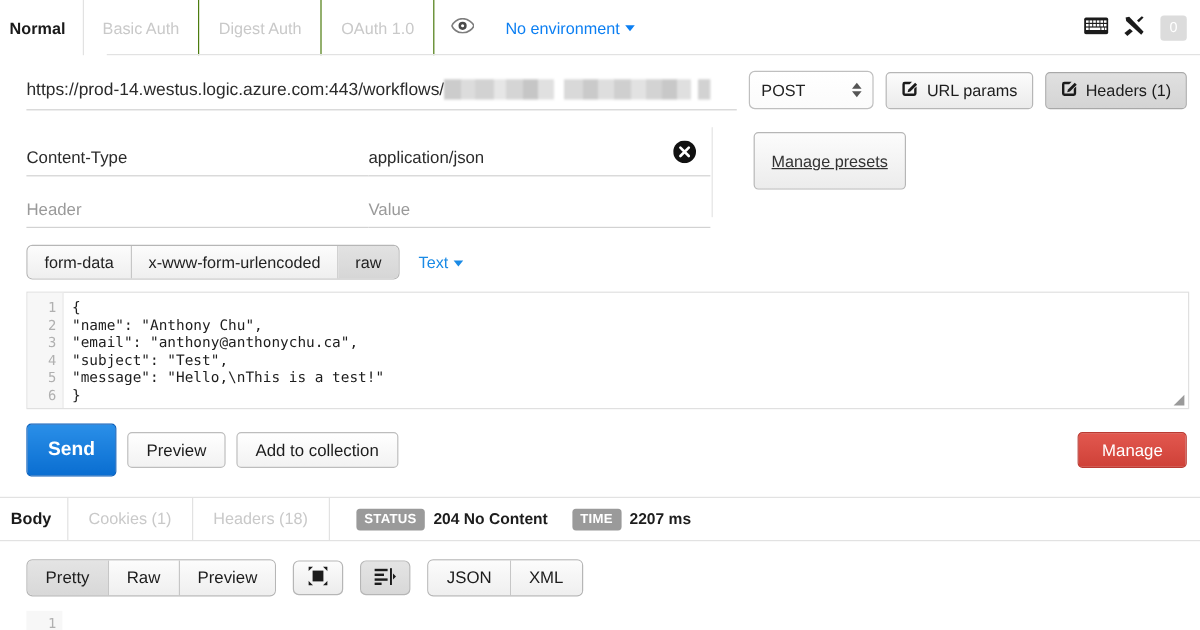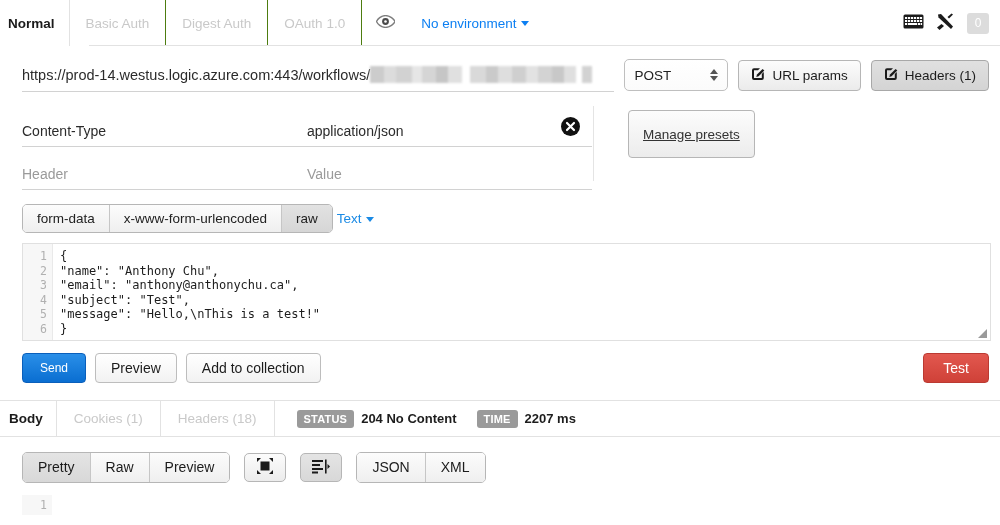--- a/index.html
+++ b/index.html
@@ -221,21 +221,21 @@
     font-size: 13.5px;
     display: inline-flex; align-items: center;
     cursor: pointer;
     text-decoration: underline;
   }
 
   
   .bodytype-row {
     display: flex;
     align-items: center;
-    gap: 4px;
+    gap: 16px;
     padding: 14px 0 0 22px;
   }
   .seg-group {
     display: inline-flex;
     border: 1px solid #b6b6b6;
     border-radius: 5px;
     overflow: hidden;
   }
   .seg {
     padding: 0 14px;
@@ -301,28 +301,28 @@
     cursor: nwse-resize;
   }
 
   
   .actions {
     display: flex;
     align-items: center;
     padding: 12px 11px 0 22px;
   }
   .send-btn {
-    height: 30px;
+    height: 44px;
     padding: 0 17px;
     border-radius: 4px;
     border: 1px solid #0a5fbb;
     background: linear-gradient(#2a8fe8, #0a6ed1);
     color: #fff;
-    font-size: 12px;
-    font-weight: normal;
+    font-size: 16px;
+    font-weight: bold;
     display: inline-flex; align-items: center;
     cursor: pointer;
   }
   .wbtn {
     height: 30px;
     padding: 0 15px;
     border-radius: 4px;
     border: 1px solid #bdbdbd;
     background: linear-gradient(#ffffff, #f2f2f2);
     font-size: 14px;
@@ -580,21 +580,21 @@
     <svg width="11" height="11" viewBox="0 0 11 11">
       <path d="M10 1 L10 10 L1 10 Z" fill="#9a9a9a"></path>
     </svg>
   </span>
 </div>
 
 <div class="actions">
   <div class="send-btn">Send</div>
   <div class="wbtn">Preview</div>
   <div class="wbtn">Add to collection</div>
-  <div class="reset-btn">Test</div>
+  <div class="reset-btn">Manage</div>
 </div>
 
 <div class="resp-sep"></div>
 <div class="resp-tabs">
   <div class="rtab on">Body</div>
   <div class="rtab">Cookies (1)</div>
   <div class="rtab">Headers (18)</div>
   <div class="status-group">
     <span class="pill">STATUS</span>
     <span class="stat-val">204 No Content</span>

